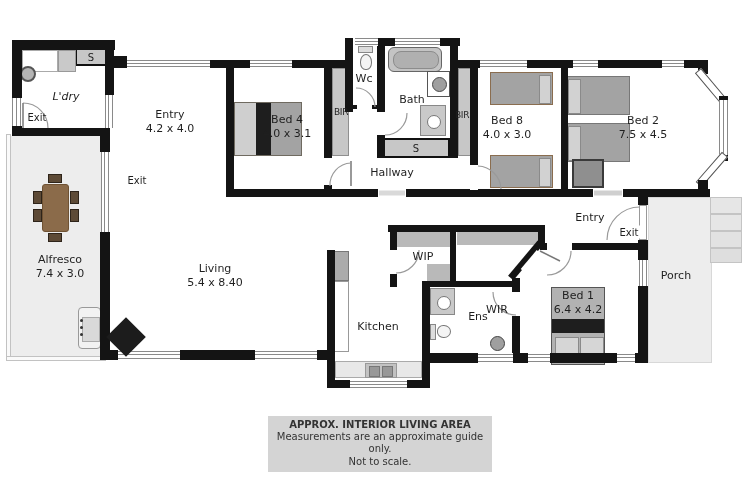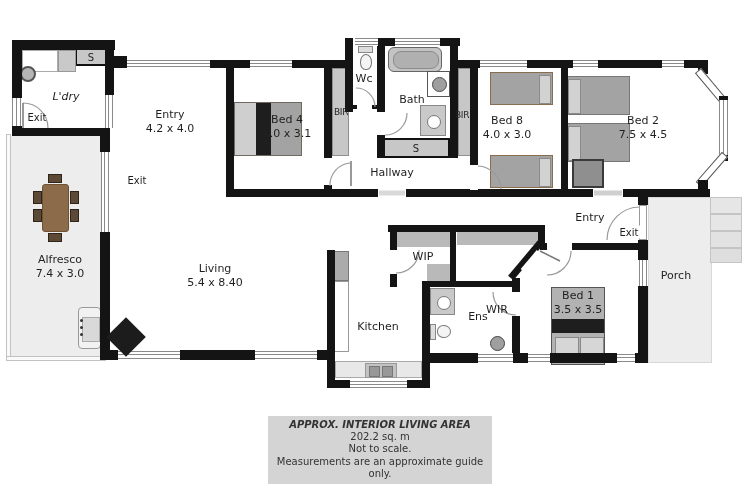--- a/index.html
+++ b/index.html
@@ -16,21 +16,21 @@
   .diagwin{position:absolute;z-index:3;background:#fff;border:1.5px solid #555;box-sizing:border-box;transform-origin:top left;}
   .diagwall{position:absolute;z-index:3;background:var(--wall,#141414);transform-origin:top left;}
   svg.overlay{position:absolute;inset:0;z-index:4;pointer-events:none;}
   .lbl{position:absolute;z-index:5;transform:translate(-50%,-50%);display:flex;flex-direction:column;
        text-align:center;font-size:11px;line-height:1.3;color:var(--text,#222);white-space:nowrap;}
   .lbl.small{font-size:10px;}
   .lbl.tiny{font-size:9px;letter-spacing:-0.3px;}
   .lbl.whitebg{background:#fff;padding:0 2px;}
   #caption{position:absolute;left:268px;top:416px;width:224px;z-index:5;background:var(--caption_bg,#d4d4d4);
            text-align:center;font-size:10px;line-height:1.22;color:#333;padding:3px 0 4px 0;}
-  #caption .c1{font-weight:600;font-style:italic;}
+  #caption .c1{font-weight:600;}
 </style>
 </head>
 <body>
 
 <div id="stage">
 
   <div class="floor" style="left:10px;top:136px;width:95px;height:222px;"></div>
   <div class="screen" style="left:6px;top:134px;width:5px;height:226px;"></div>
   <div class="screen" style="left:6px;top:356px;width:100px;height:5px;"></div>
   <div class="floor" style="left:648px;top:197px;width:64px;height:166px;border:1px solid #d8d8d8;box-sizing:border-box;"></div>
@@ -299,32 +299,31 @@
       <span>WIP</span>
     </div>
   <div class="lbl" style="left:497px;top:262px;margin-top:48px;">
       <span>WIR</span>
     </div>
   <div class="lbl" style="left:478px;top:317px;">
       <span>Ens</span>
     </div>
   <div class="lbl" style="left:578px;top:303px;">
       <span>Bed 1</span>
-      <span>3.5 x 3.5</span>
+      <span>6.4 x 4.2</span>
     </div>
   <div class="lbl" style="left:590px;top:218px;">
       <span>Entry</span>
     </div>
   <div class="lbl small whitebg" style="left:629px;top:232px;">
       <span>Exit</span>
     </div>
   <div class="lbl" style="left:676px;top:276px;">
       <span>Porch</span>
     </div>
 
   <div id="caption">
     <div class="c1">APPROX. INTERIOR LIVING AREA</div>
-    <div>202.2 sq. m</div>
+    <div>Measurements are an approximate guide only.</div>
     <div>Not to scale.</div>
-    <div>Measurements are an approximate guide only.</div>
   </div>
 
 </div>
 
 </body></html>

